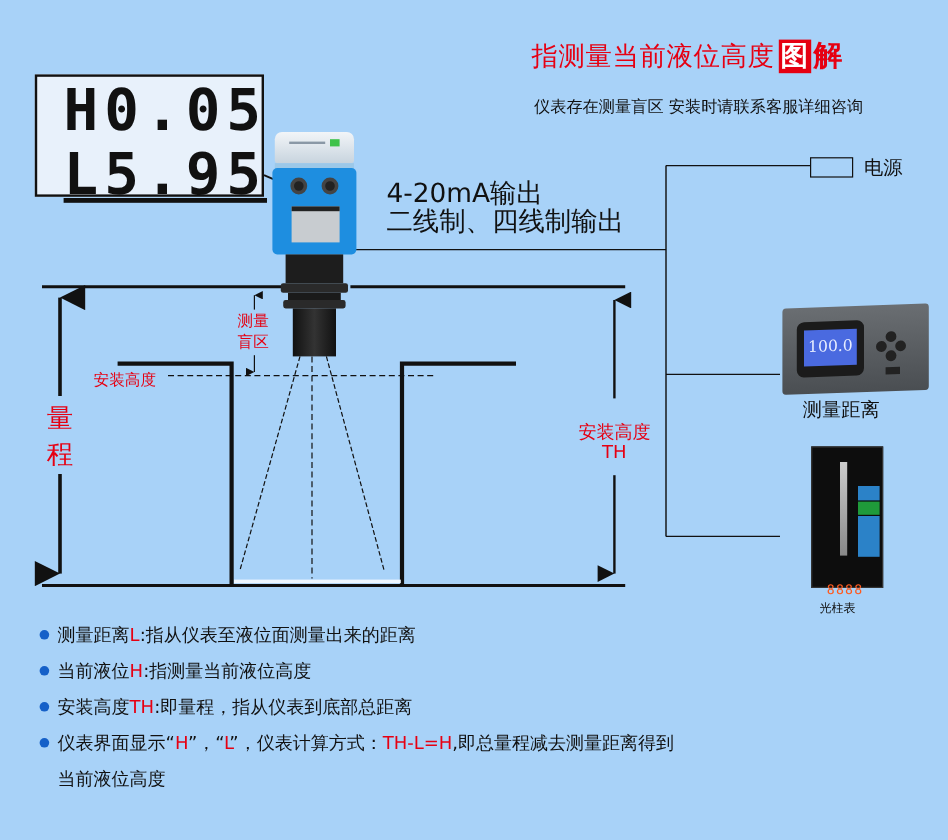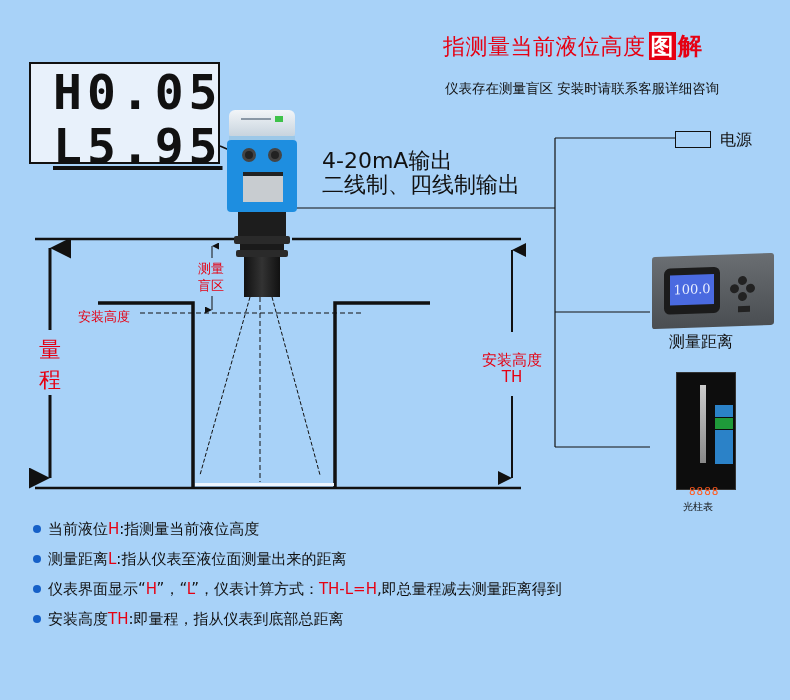--- a/index.html
+++ b/index.html
@@ -132,27 +132,30 @@
   <div class="abs" style="left:38px;top:32px;width:18px;height:12px;background:#2b82c8;"></div>
   <div class="abs" style="left:38px;top:45px;width:18px;height:11px;background:#1f9a3a;"></div>
   <div class="abs" style="left:38px;top:57px;width:18px;height:34px;background:#2b82c8;"></div>
   <div class="abs" style="left:12px;top:96px;width:38px;height:12px;color:#ff5a1f;font-family:'DejaVu Sans Mono',monospace;font-size:11px;font-weight:normal;letter-spacing:1px;margin-top:16px;">8888</div>
 </div>
 <div class="abs bar-label">光柱表</div>
 
 <div class="abs notes">
   <div class="note">
     <span class="dot"></span>
+    <span>测量距离</span><span class="red">L</span><span>:指从仪表至液位面测量出来的距离</span>
+  </div>
+  <div class="note">
+    <span class="dot"></span>
     <span>当前液位</span><span class="red">H</span><span>:指测量当前液位高度</span>
   </div>
   <div class="note">
     <span class="dot"></span>
-    <span>测量距离</span><span class="red">L</span><span>:指从仪表至液位面测量出来的距离</span>
+    <span>安装高度</span><span class="red">TH</span><span>:即量程，指从仪表到底部总距离</span>
   </div>
   <div class="note">
     <span class="dot"></span>
     <span>仪表界面显示“</span><span class="red">H</span><span>”，“</span><span class="red">L</span><span>”，仪表计算方式：</span><span class="red">TH-L=H</span><span>,即总量程减去测量距离得到</span>
   </div>
-  <div class="note">
-    <span class="dot"></span>
-    <span>安装高度</span><span class="red">TH</span><span>:即量程，指从仪表到底部总距离</span>
+  <div class="note" style="padding-left:18px;">
+    <span>当前液位高度</span>
   </div>
 </div>
 
 </body></html>

